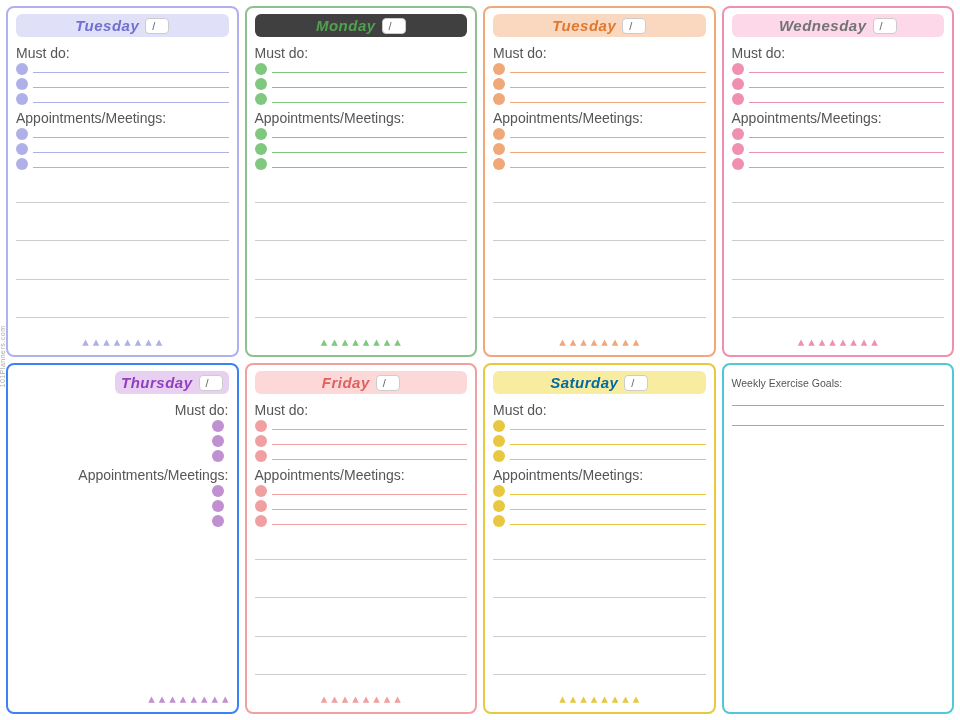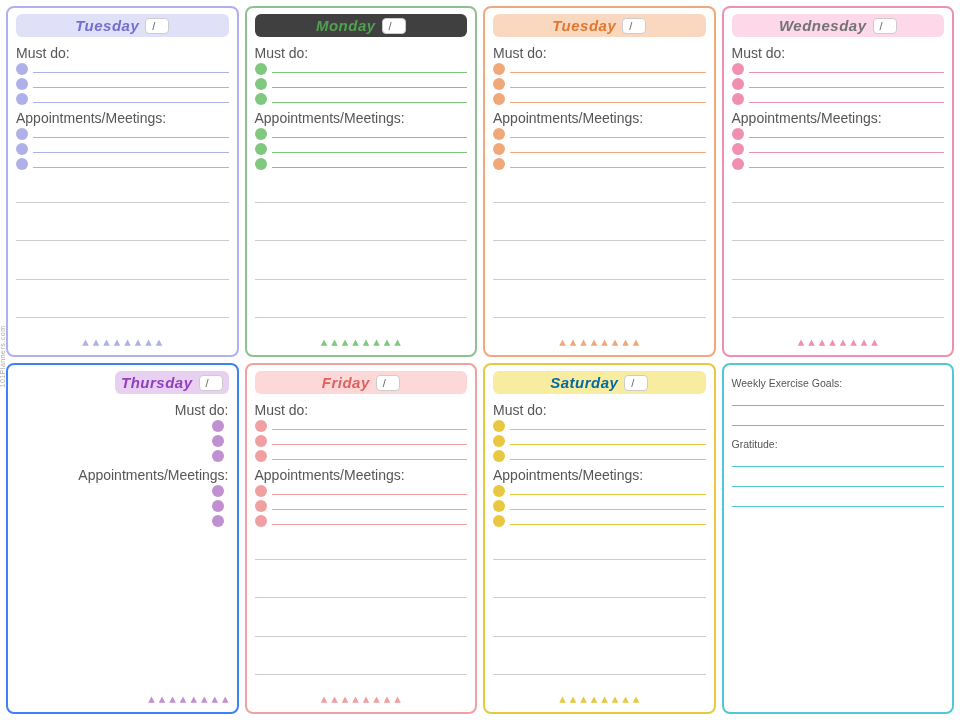--- a/index.html
+++ b/index.html
@@ -526,22 +526,16 @@
         <span class="water-drop">▴</span>
       </div>
     </div>
 
     <div class="day-card selfcare">
       <div class="selfcare-section">
         <div class="selfcare-label">Weekly Exercise Goals:</div>
         <div class="selfcare-line"></div>
         <div class="selfcare-line"></div>
       </div>
-      <div class="selfcare-section" style="flex:1;">
-        <div class="selfcare-label">Gratitude:</div>
-        <div class="selfcare-line"></div>
-        <div class="selfcare-line"></div>
-        <div class="selfcare-line"></div>
-      </div>
     </div>
 
   </div>
 </div>
 
 </body></html>

